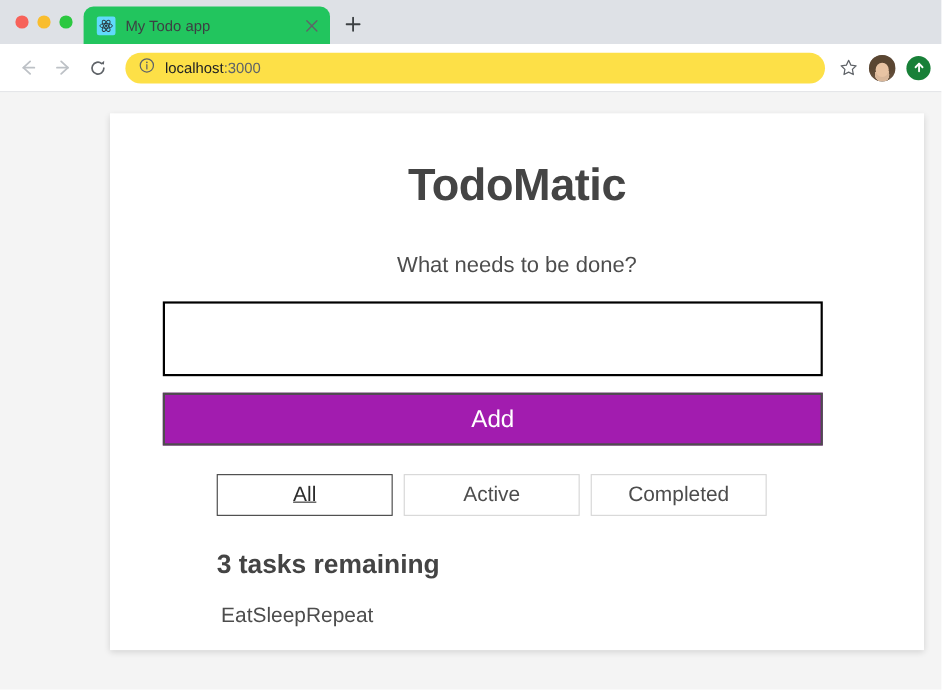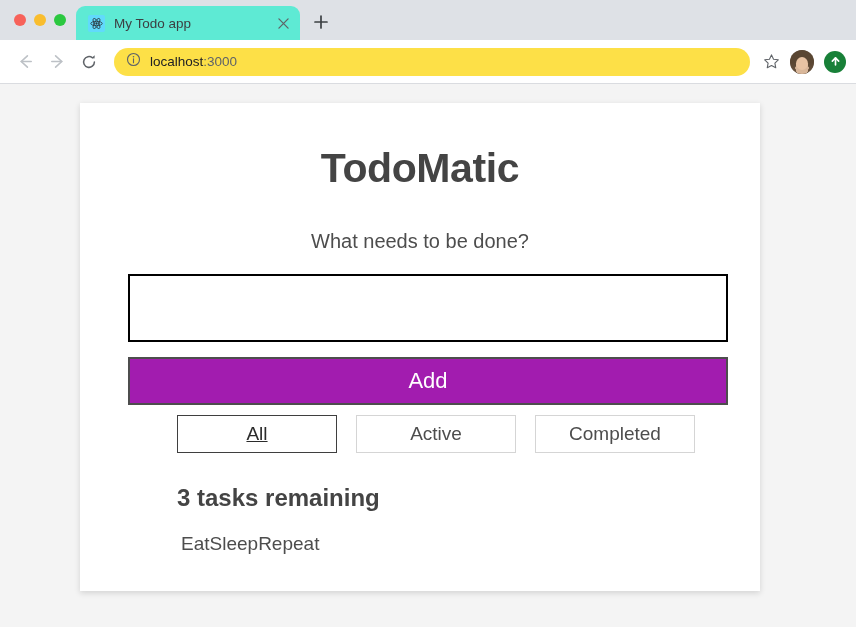--- a/index.html
+++ b/index.html
@@ -45,21 +45,21 @@
     height: 12px;
     border-radius: 50%;
   }
   .light.red    { background: #f7625a; }
   .light.yellow { background: #f9bd2e; }
   .light.green  { background: #2bc840; }
 
   .tab {
     width: 224px;
     height: 34px;
-    background: #5eead4;
+    background: #22c55e;
     border-radius: 9px 9px 0 0;
     display: flex;
     align-items: center;
     padding: 0 8px 0 12px;
     box-sizing: border-box;
     gap: 9px;
     position: relative;
   }
   .favicon {
     width: 17px;
@@ -186,23 +186,23 @@
   
   .viewport {
     flex: 1 1 auto;
     background: #f4f4f4;
     position: relative;
     overflow: hidden;
   }
 
   .card {
     position: absolute;
-    left: 80px;
+    left: 100px;
     top: 19px;
-    width: 680px;
+    width: 740px;
     height: 488px;
     background: #ffffff;
     box-sizing: border-box;
     box-shadow: 0 2px 6px rgba(0,0,0,0.14);
     padding: 0 48px;
   }
 
   .app-title {
     margin: 0;
     padding-top: 42px;
@@ -250,22 +250,22 @@
     border-radius: 0;
     font-family: "Liberation Sans", sans-serif;
     font-size: 22px;
     line-height: 1;
     cursor: pointer;
     padding: 0;
   }
 
   .filters {
     display: flex;
-    margin-top: 10px;
-    gap: 19px;
+    margin-top: 26px;
+    gap: 10px;
     padding-left: 49px;
   }
   .filter-btn {
     width: 160px;
     height: 38px;
     box-sizing: border-box;
     background: #ffffff;
     border: 1px solid #d5d5d5;
     border-radius: 0;
     font-family: "Liberation Sans", sans-serif;

